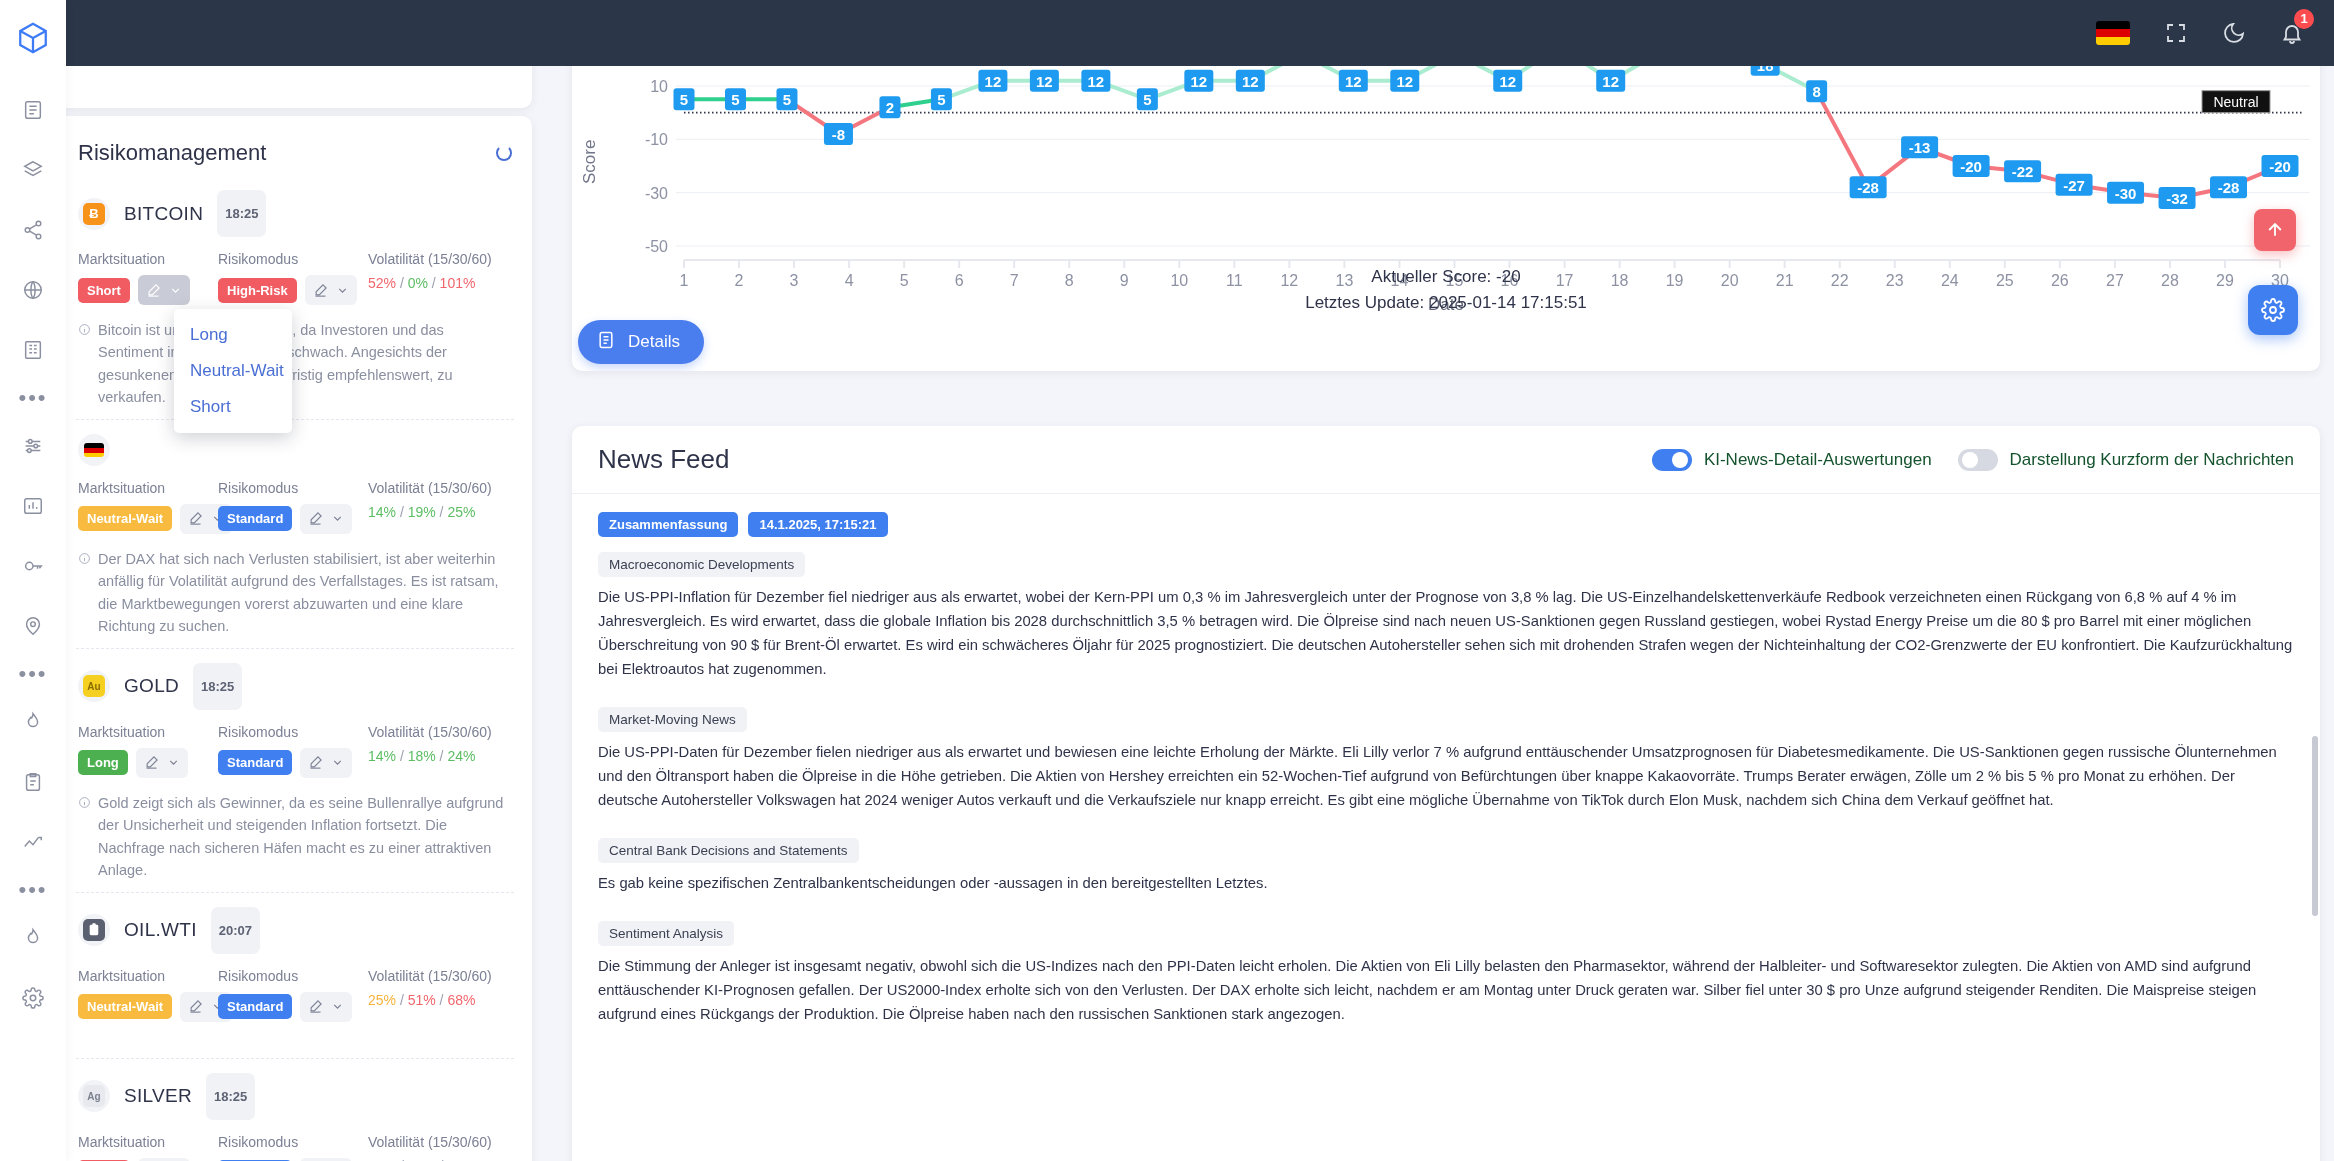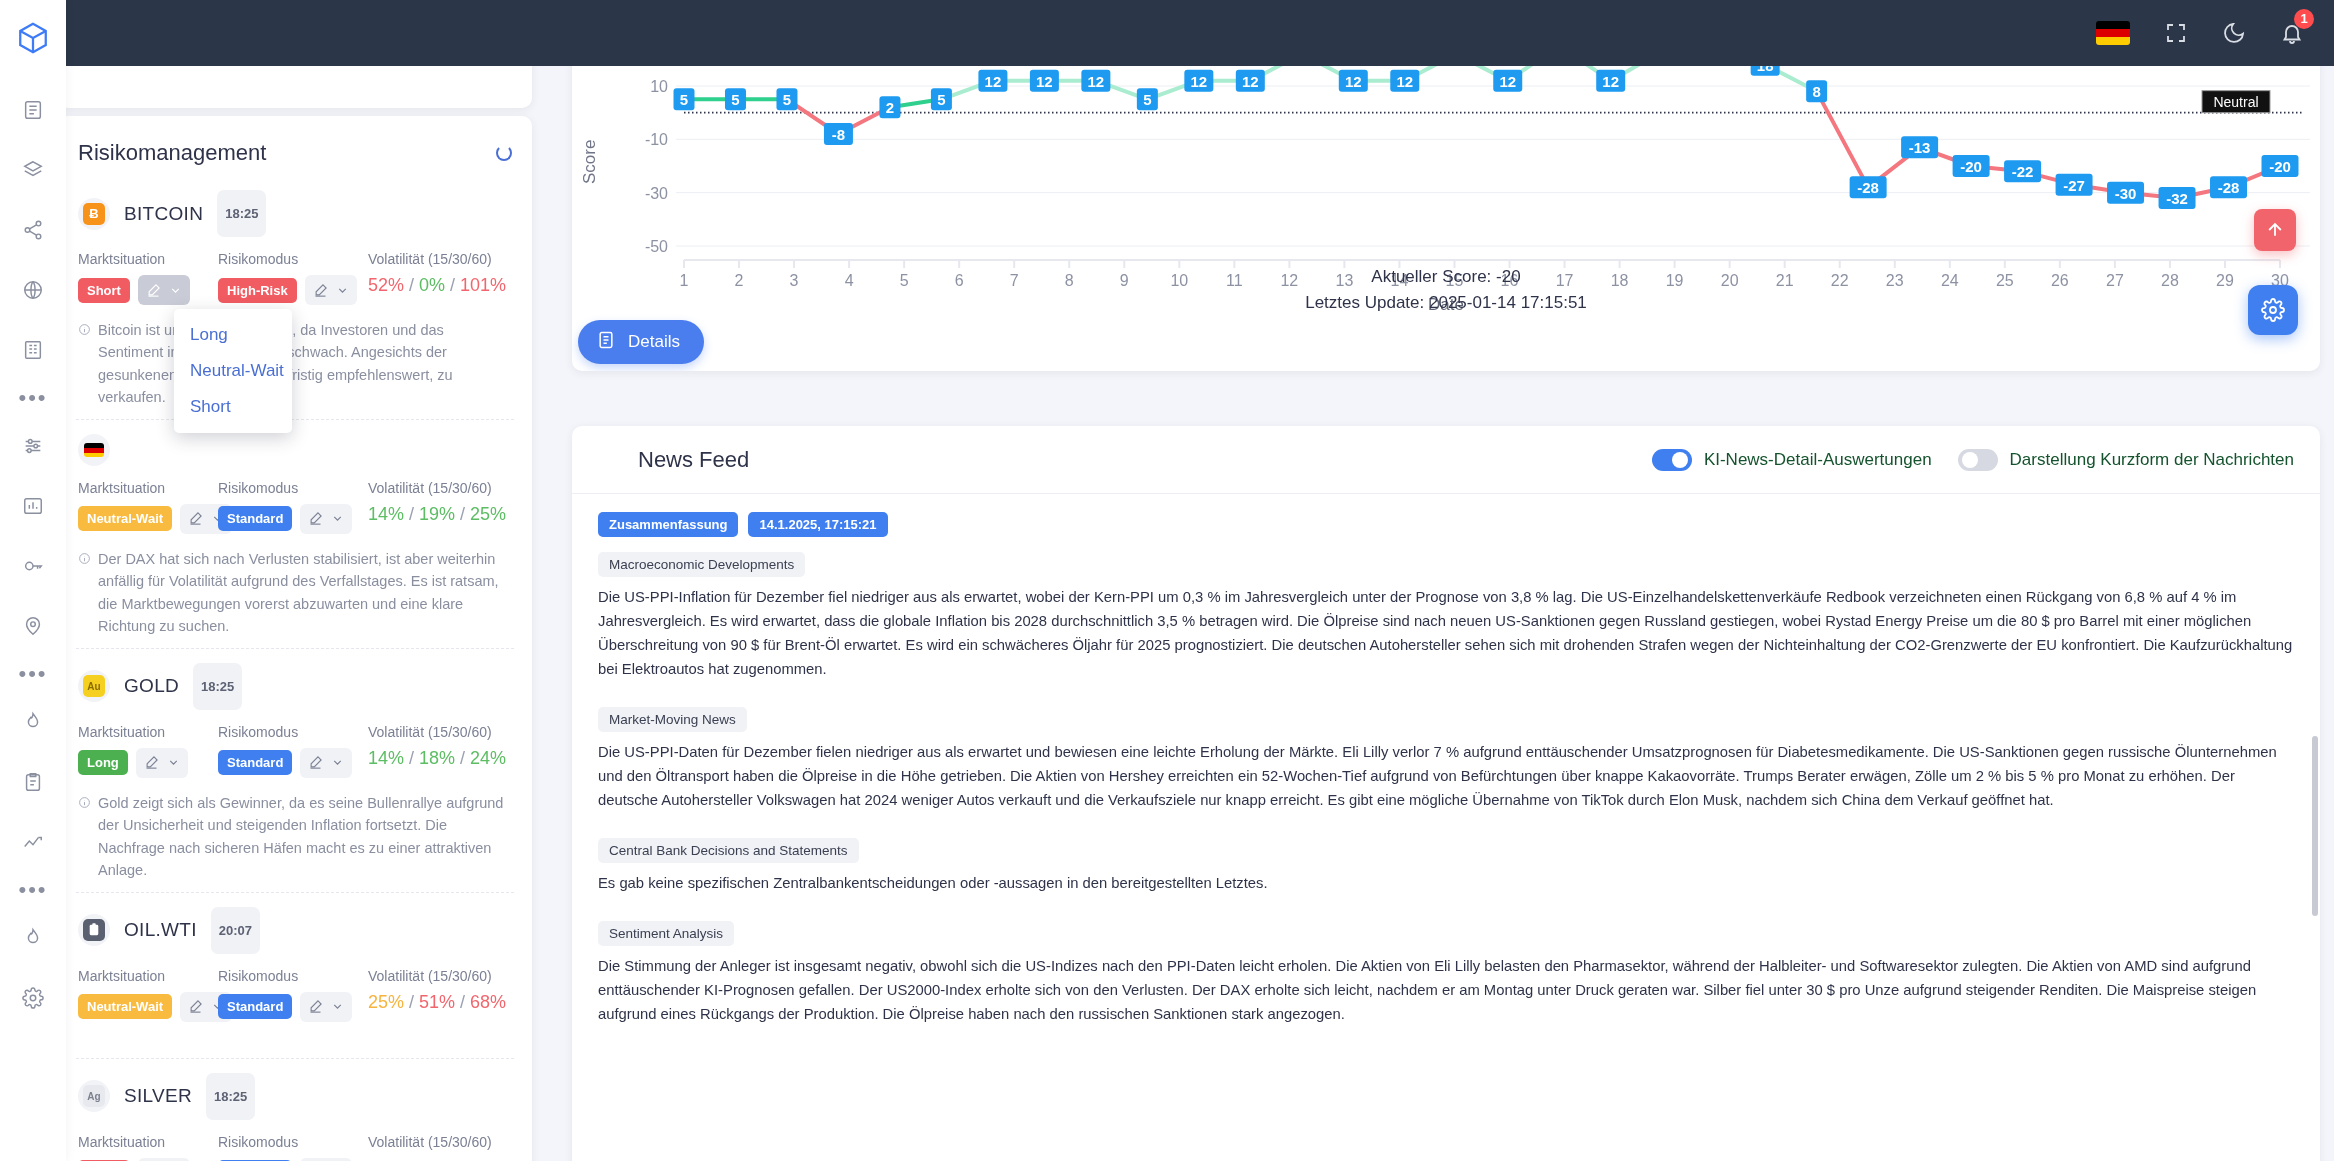--- a/index.html
+++ b/index.html
@@ -99,21 +99,21 @@
   .pill.short { background: #f15b62; }
   .pill.neutral { background: #f9bb3f; }
   .pill.long { background: #4cb050; }
   .pill.highrisk { background: #f15b62; }
   .pill.standard { background: #3f7ff0; }
   .editbtn {
     background: #f1f2f6; border-radius: 6px; height: 30px; padding: 0 8px;
     display: flex; align-items: center; gap: 8px; color: #7b8094; cursor: pointer;
   }
   .editbtn.active { background: #c9ccd6; color:#fff; }
-  .vol-nums { font-size: 18px; white-space: nowrap; }
+  .vol-nums { font-size: 14px; white-space: nowrap; }
   .vol-nums .sep { color: #9aa0b0; }
   .v-red { color: #f1666d; } .v-green { color: #5cbd63; } .v-amber { color: #f6b33e; }
   .asset-note {
     margin-top: 14px; font-size: 14.5px; color: #8a8fa0; line-height: 1.55;
     display: flex; gap: 7px;
   }
   .asset-note .ic { flex: none; margin-top: 1px; }
 
   
   .dropdown {
@@ -145,21 +145,21 @@
 
   
   .news-card {
     position: absolute; left: 0; top: 360px; width: 1748px; height: 800px; background: #fff;
     border-radius: 10px; box-shadow: 0 2px 9px rgba(47,51,73,.08); overflow: hidden;
   }
   .news-head {
     height: 68px; display: flex; align-items: center; justify-content: space-between;
     padding: 0 26px; border-bottom: 1px solid #eceef3;
   }
-  .news-title { font-size: 22px; font-weight: 500; margin-left: 40px; }
+  .news-title { font-size: 26px; font-weight: 500; }
   .toggles { display: flex; align-items: center; gap: 26px; }
   .tg { display: flex; align-items: center; gap: 12px; cursor: pointer; }
   .switch { width: 40px; height: 22px; border-radius: 12px; background: #d6d9e1; position: relative; }
   .switch.on { background: #3f7ff0; }
   .switch .knob { position: absolute; top: 3px; left: 4px; width: 16px; height: 16px; border-radius: 50%; background: #fff; }
   .switch.on .knob { left: 20px; }
   .tg-label { font-size: 17px; color: #14532d; }
   .news-body { padding: 18px 26px 0 26px; }
   .tagrow { display: flex; gap: 10px; margin-bottom: 14px; }
   .tag { background: #3f7ff0; color: #fff; font-size: 13px; font-weight: 600; padding: 5px 11px; border-radius: 5px; }

